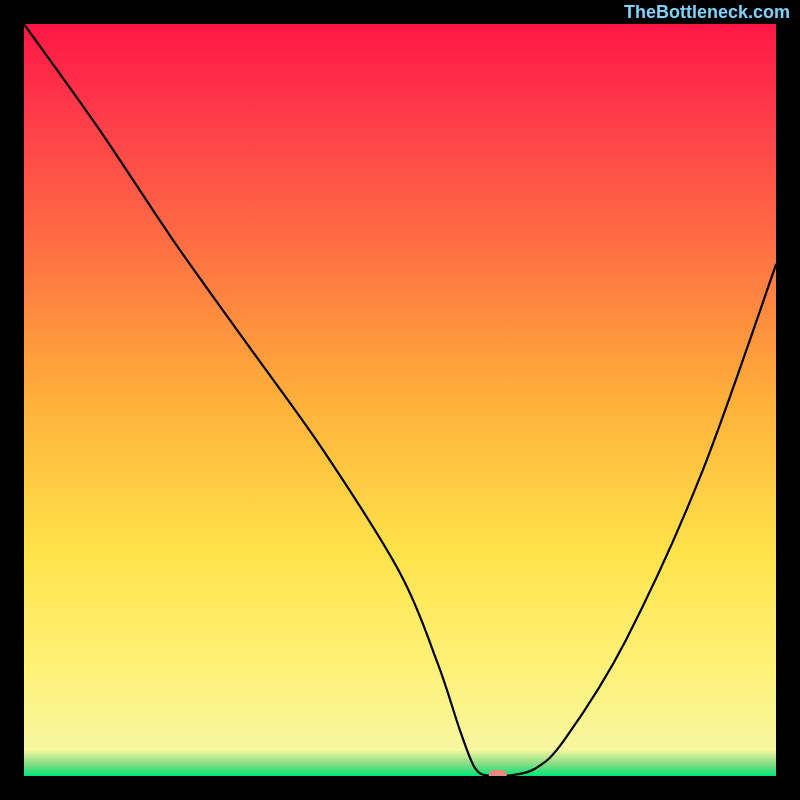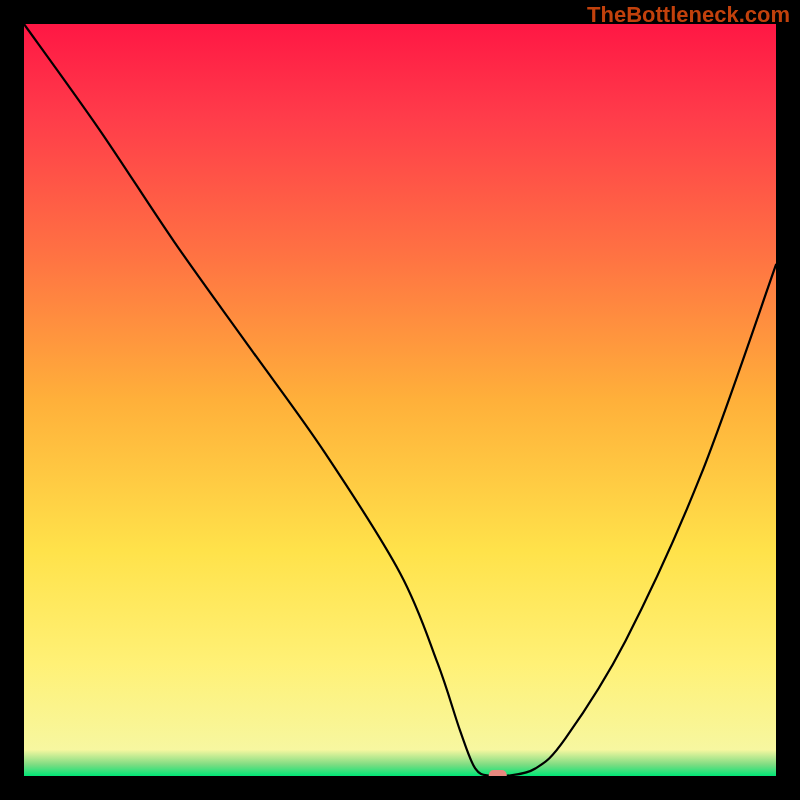--- a/index.html
+++ b/index.html
@@ -18,23 +18,23 @@
     position: absolute;
     left: 24px;
     top: 24px;
     width: 752px;
     height: 752px;
   }
   .watermark {
     position: absolute;
     top: 2px;
     right: 10px;
-    font-size: 22px;
+    font-size: 18px;
     font-weight: bold;
-    color: #c2410c;
+    color: #7dd3fc;
     font-family: Arial, sans-serif;
     z-index: 10;
   }
 </style>
 </head>
 <body>
 
 <div class="chart-container">
 
   <div class="watermark">TheBottleneck.com</div>

